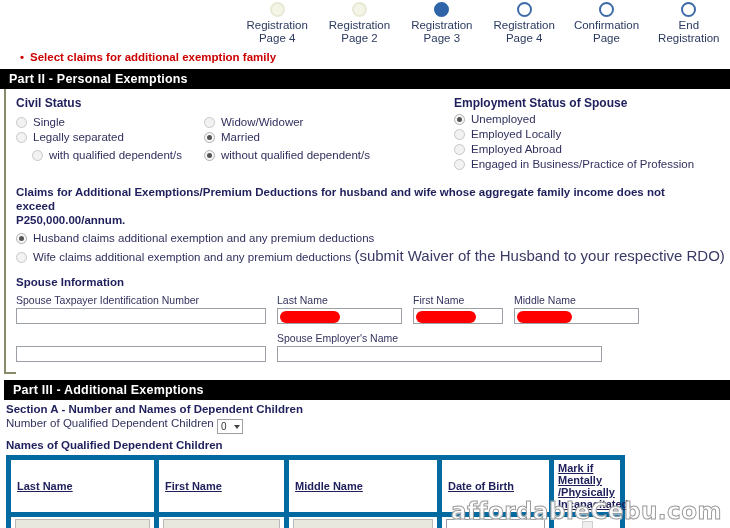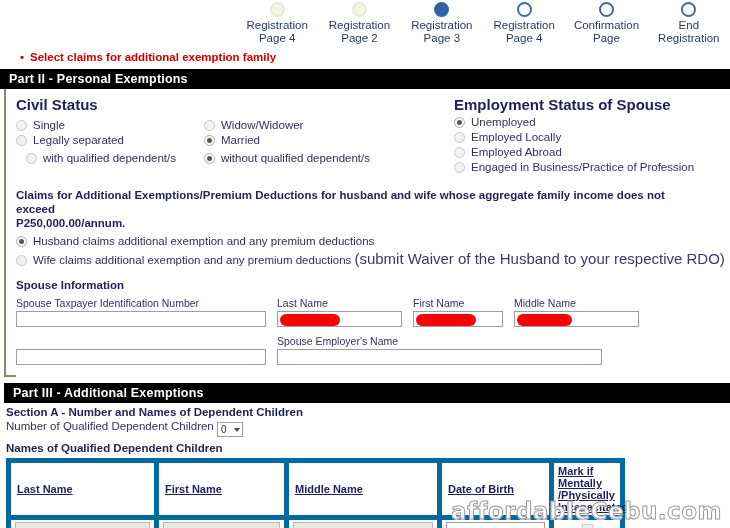--- a/index.html
+++ b/index.html
@@ -81,21 +81,21 @@
   }
   .framebox:before {
     content:"";
     position:absolute;
     left:-2px; bottom:0; width: 12px; height:2px;
     background:#8a8a6a;
   }
 
   h4.secthead {
     margin: 1px 0 3px 0;
-    font-size: 15px;
+    font-size: 12px;
     font-weight: bold;
     color: #1f1f5c;
   }
 
   
   .radio {
     display: inline-block;
     width: 11px; height: 11px;
     border-radius: 50%;
     border: 1px solid #c8c8c8;
@@ -111,21 +111,21 @@
     width:5px; height:5px; border-radius:50%;
     background:#555;
   }
   .opt { font-size: 11.5px; color:#30305e; white-space: nowrap; }
 
   .civilwrap { display:flex; }
   .civil-col-l { width: 188px; }
   .civil-col-r { width: 230px; }
   .emp-col { margin-left: 8px; }
   .rrow { margin: 3px 0; }
-  .rrow.sub { margin-left: 10px; }
+  .rrow.sub { margin-left: 16px; }
 
   
   .claims-p {
     margin: 12px 0 5px 0;
     font-weight: bold;
     font-size: 11.5px;
     color:#1f1f5c;
     line-height: 14px;
     max-width: 690px;
   }

